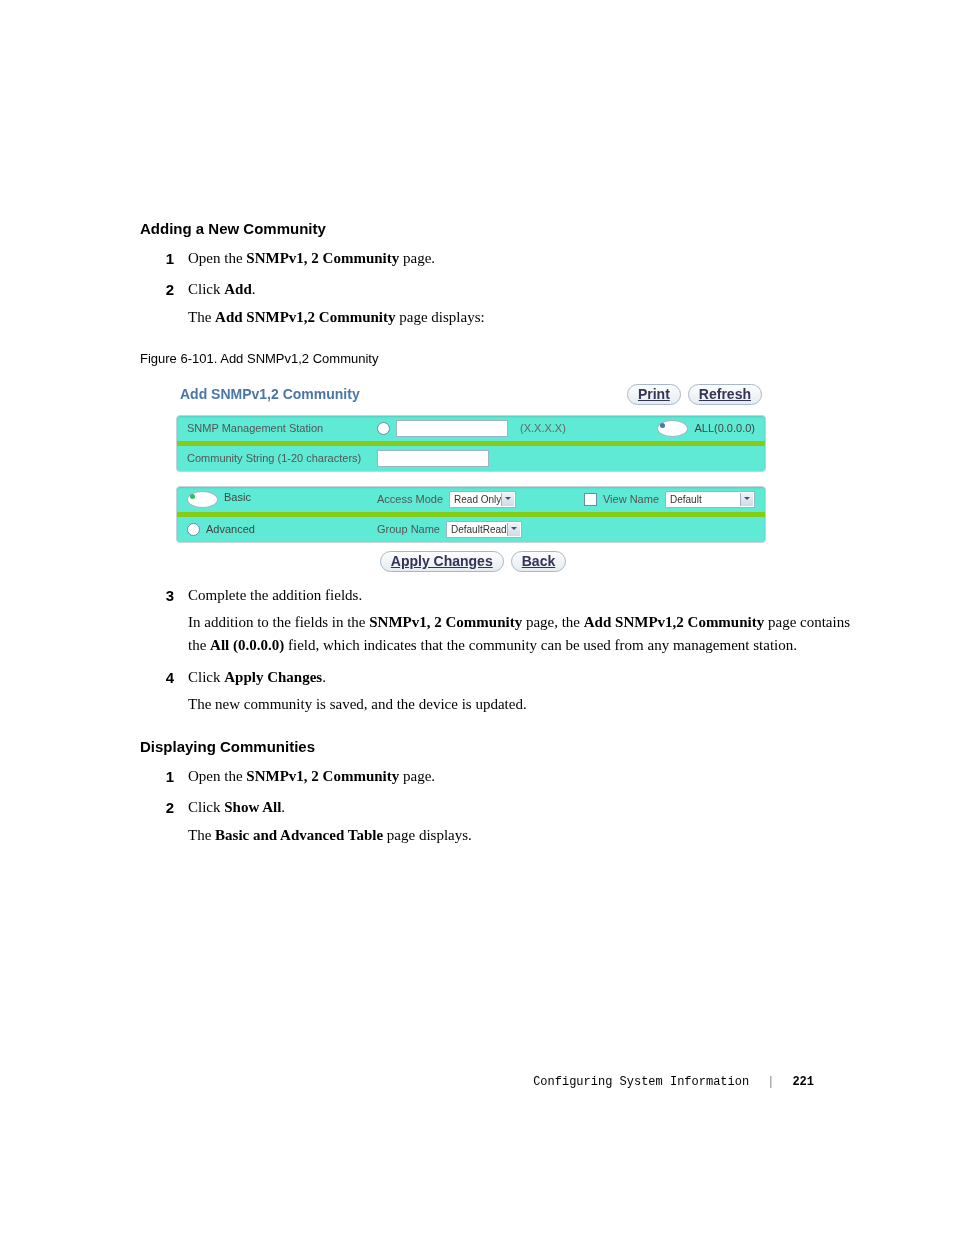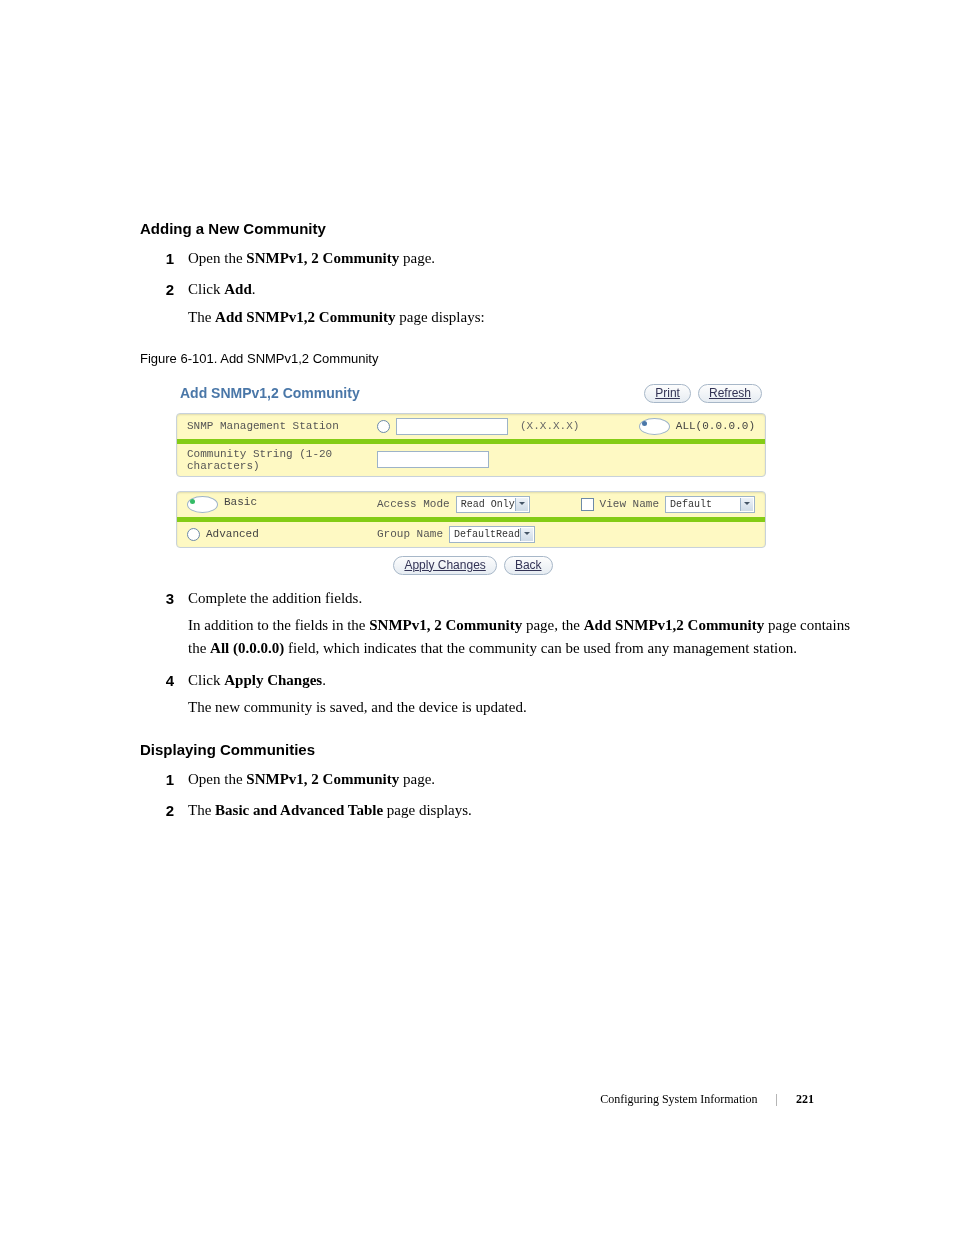--- a/index.html
+++ b/index.html
@@ -71,31 +71,31 @@
     color: #4a77a8;
     font-size: 14px;
     font-weight: bold;
   }
   .pill {
     display: inline-block;
     border: 1px solid #a7b7c8;
     border-radius: 11px;
     background: linear-gradient(#fdfdfd,#e6ecf2);
     padding: 1px 10px 2px 10px;
-    font-size: 12px;
+    font-size: 14px;
     color: #335;
     text-decoration: underline;
     margin-left: 4px;
+    font-weight: bold;
   }
   .panel {
     border: 1px solid #c8d2db;
     border-radius: 4px;
-    background: #fef9c3;
+    background: #5eead4;
     box-shadow: 0 1px 2px rgba(0,0,0,0.12) inset, 0 1px 0 #fff;
-    font-family: Liberation Mono, monospace;
   }
   .row {
     display: flex;
     align-items: center;
     padding: 4px 10px;
   }
   .row + .row { border-top: 5px solid #84cc16; }
   .cell-label { width: 190px; flex: 0 0 190px; color: #555; }
   .radio {
     width: 11px; height: 11px; border: 1px solid #6d8aa8;
@@ -129,23 +129,23 @@
     width: 11px; height: 11px; border: 1px solid #6d8aa8; background: #fff;
     display: inline-block; margin-right: 6px; vertical-align: middle;
   }
   .gap { height: 14px; }
   .shot-buttons {
     text-align: center;
     padding: 8px 0 0 0;
   }
   .footer {
     position: absolute;
-    bottom: 128px;
+    bottom: 146px;
     right: 140px;
-    font-family: Liberation Serif, serif;
+    font-family: Liberation Mono, monospace;
     font-size: 12px;
     color: #000;
     display: flex;
     align-items: flex-end;
     gap: 18px;
   }
   .footer .sep { color: #888; }
   .footer .pg { font-weight: bold; font-size: 12px; }
 </style>
 </head>
@@ -275,20 +275,23 @@
       <div class="body">
         <p>
           <span>Open the </span><span class="bold">SNMPv1, 2 Community</span><span> page.</span>
         </p>
       </div>
     </li>
     <li>
       <span class="num">2</span>
       <div class="body">
         <p>
+          <span>Click </span><span class="bold">Show All</span><span>.</span>
+        </p>
+        <p>
           <span>The </span><span class="bold">Basic and Advanced Table</span><span> page displays.</span>
         </p>
       </div>
     </li>
   </ol>
 
 </div>
 
 <div class="footer">
   <span>Configuring System Information</span>

